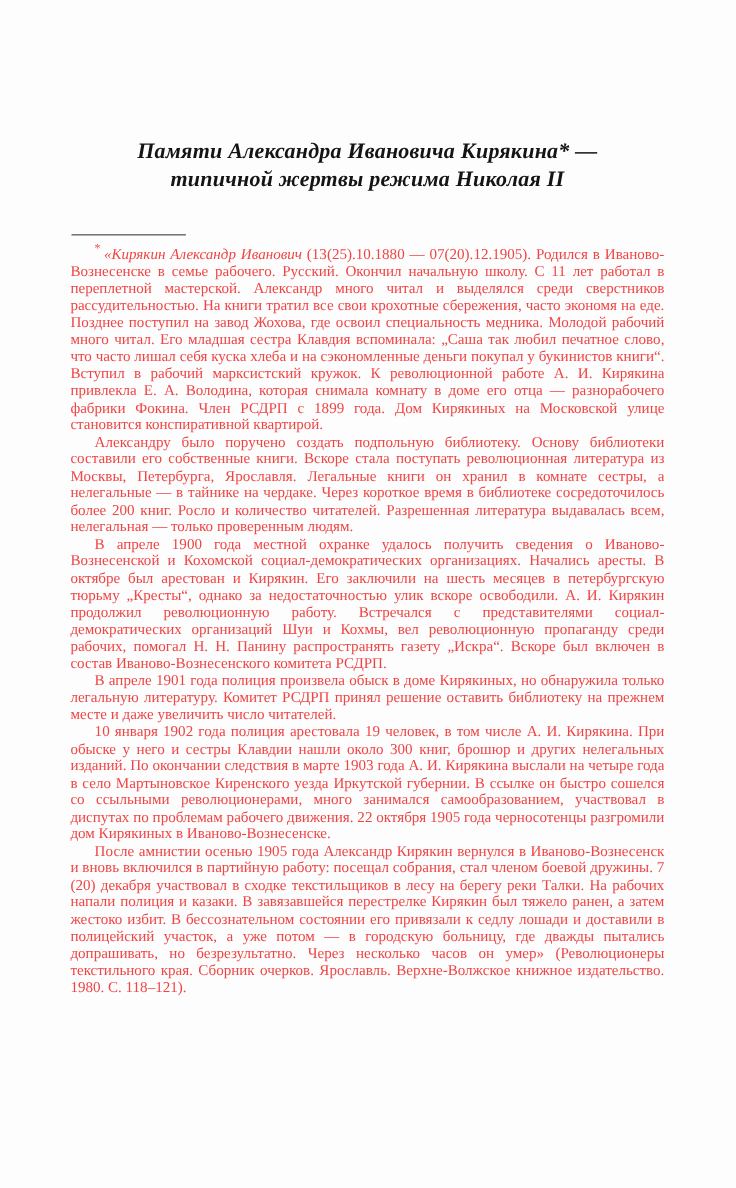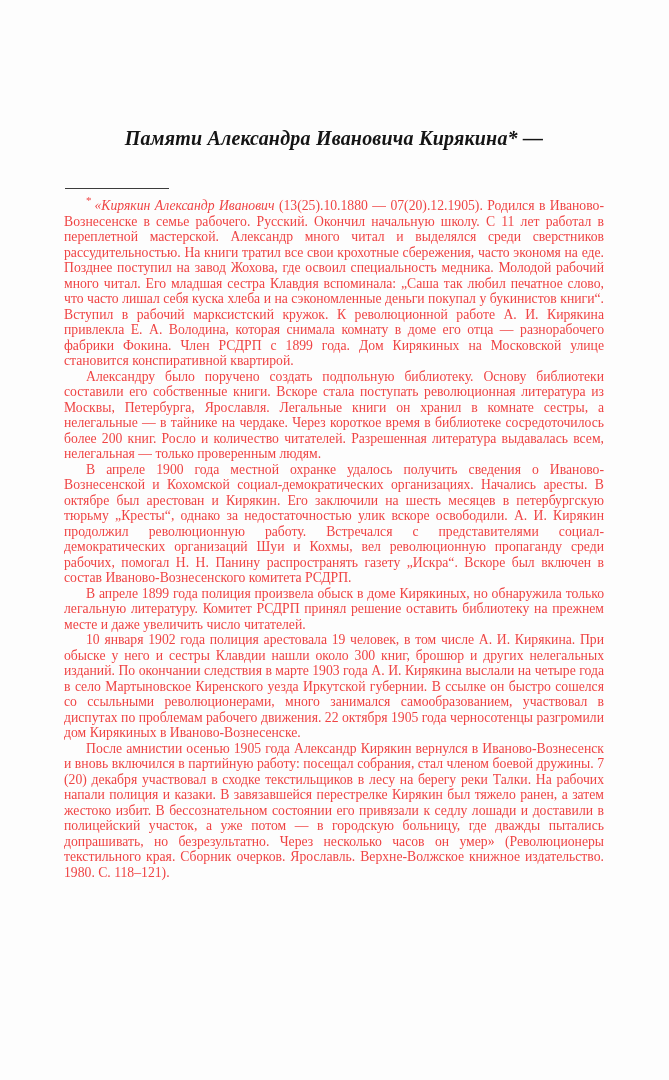--- a/index.html
+++ b/index.html
@@ -63,28 +63,29 @@
     font-style: italic;
   }
 </style>
 </head>
 <body>
 
 <div class="page">
 
   <h1 class="title">
     <span class="title-line">Памяти Александра Ивановича Кирякина* —</span>
+    <span class="title-line">типичной жертвы режима Николая II</span>
   </h1>
 
   <hr class="footnote-rule">
 
   <div class="footnote">
     <p class="para">
       <sup class="marker">*</sup><i class="lead">«Кирякин Александр Иванович</i><span> (13(25).10.1880 — 07(20).12.1905). Родился в Иваново-Вознесенске в семье рабочего. Русский. Окончил начальную школу. С 11 лет работал в переплетной мастерской. Александр много читал и выделялся среди сверстников рассудительностью. На книги тратил все свои крохотные сбережения, часто экономя на еде. Позднее поступил на завод Жохова, где освоил специальность медника. Молодой рабочий много читал. Его младшая сестра Клавдия вспоминала: „Саша так любил печатное слово, что часто лишал себя куска хлеба и на сэкономленные деньги покупал у букинистов книги“. Вступил в рабочий марксистский кружок. К революционной работе А. И. Кирякина привлекла Е. А. Володина, которая снимала комнату в доме его отца — разнорабочего фабрики Фокина. Член РСДРП с 1899 года. Дом Кирякиных на Московской улице становится конспиративной квартирой.</span>
     </p>
     <p class="para">Александру было поручено создать подпольную библиотеку. Основу библиотеки составили его собственные книги. Вскоре стала поступать революционная литература из Москвы, Петербурга, Ярославля. Легальные книги он хранил в комнате сестры, а нелегальные — в тайнике на чердаке. Через короткое время в библиотеке сосредоточилось более 200 книг. Росло и количество читателей. Разрешенная литература выдавалась всем, нелегальная — только проверенным людям.</p>
     <p class="para">В апреле 1900 года местной охранке удалось получить сведения о Иваново-Вознесенской и Кохомской социал-демократических организациях. Начались аресты. В октябре был арестован и Кирякин. Его заключили на шесть месяцев в петербургскую тюрьму „Кресты“, однако за недостаточностью улик вскоре освободили. А. И. Кирякин продолжил революционную работу. Встречался с представителями социал-демократических организаций Шуи и Кохмы, вел революционную пропаганду среди рабочих, помогал Н. Н. Панину распространять газету „Искра“. Вскоре был включен в состав Иваново-Вознесенского комитета РСДРП.</p>
-    <p class="para">В апреле 1899 года полиция произвела обыск в доме Кирякиных, но обнаружила только легальную литературу. Комитет РСДРП принял решение оставить библиотеку на прежнем месте и даже увеличить число читателей.</p>
+    <p class="para">В апреле 1901 года полиция произвела обыск в доме Кирякиных, но обнаружила только легальную литературу. Комитет РСДРП принял решение оставить библиотеку на прежнем месте и даже увеличить число читателей.</p>
     <p class="para">10 января 1902 года полиция арестовала 19 человек, в том числе А. И. Кирякина. При обыске у него и сестры Клавдии нашли около 300 книг, брошюр и других нелегальных изданий. По окончании следствия в марте 1903 года А. И. Кирякина выслали на четыре года в село Мартыновское Киренского уезда Иркутской губернии. В ссылке он быстро сошелся со ссыльными революционерами, много занимался самообразованием, участвовал в диспутах по проблемам рабочего движения. 22 октября 1905 года черносотенцы разгромили дом Кирякиных в Иваново-Вознесенске.</p>
     <p class="para">После амнистии осенью 1905 года Александр Кирякин вернулся в Иваново-Вознесенск и вновь включился в партийную работу: посещал собрания, стал членом боевой дружины. 7 (20) декабря участвовал в сходке текстильщиков в лесу на берегу реки Талки. На рабочих напали полиция и казаки. В завязавшейся перестрелке Кирякин был тяжело ранен, а затем жестоко избит. В бессознательном состоянии его привязали к седлу лошади и доставили в полицейский участок, а уже потом — в городскую больницу, где дважды пытались допрашивать, но безрезультатно. Через несколько часов он умер» (Революционеры текстильного края. Сборник очерков. Ярославль. Верхне-Волжское книжное издательство. 1980. С. 118–121).</p>
   </div>
 
 </div>
 
 </body></html>

